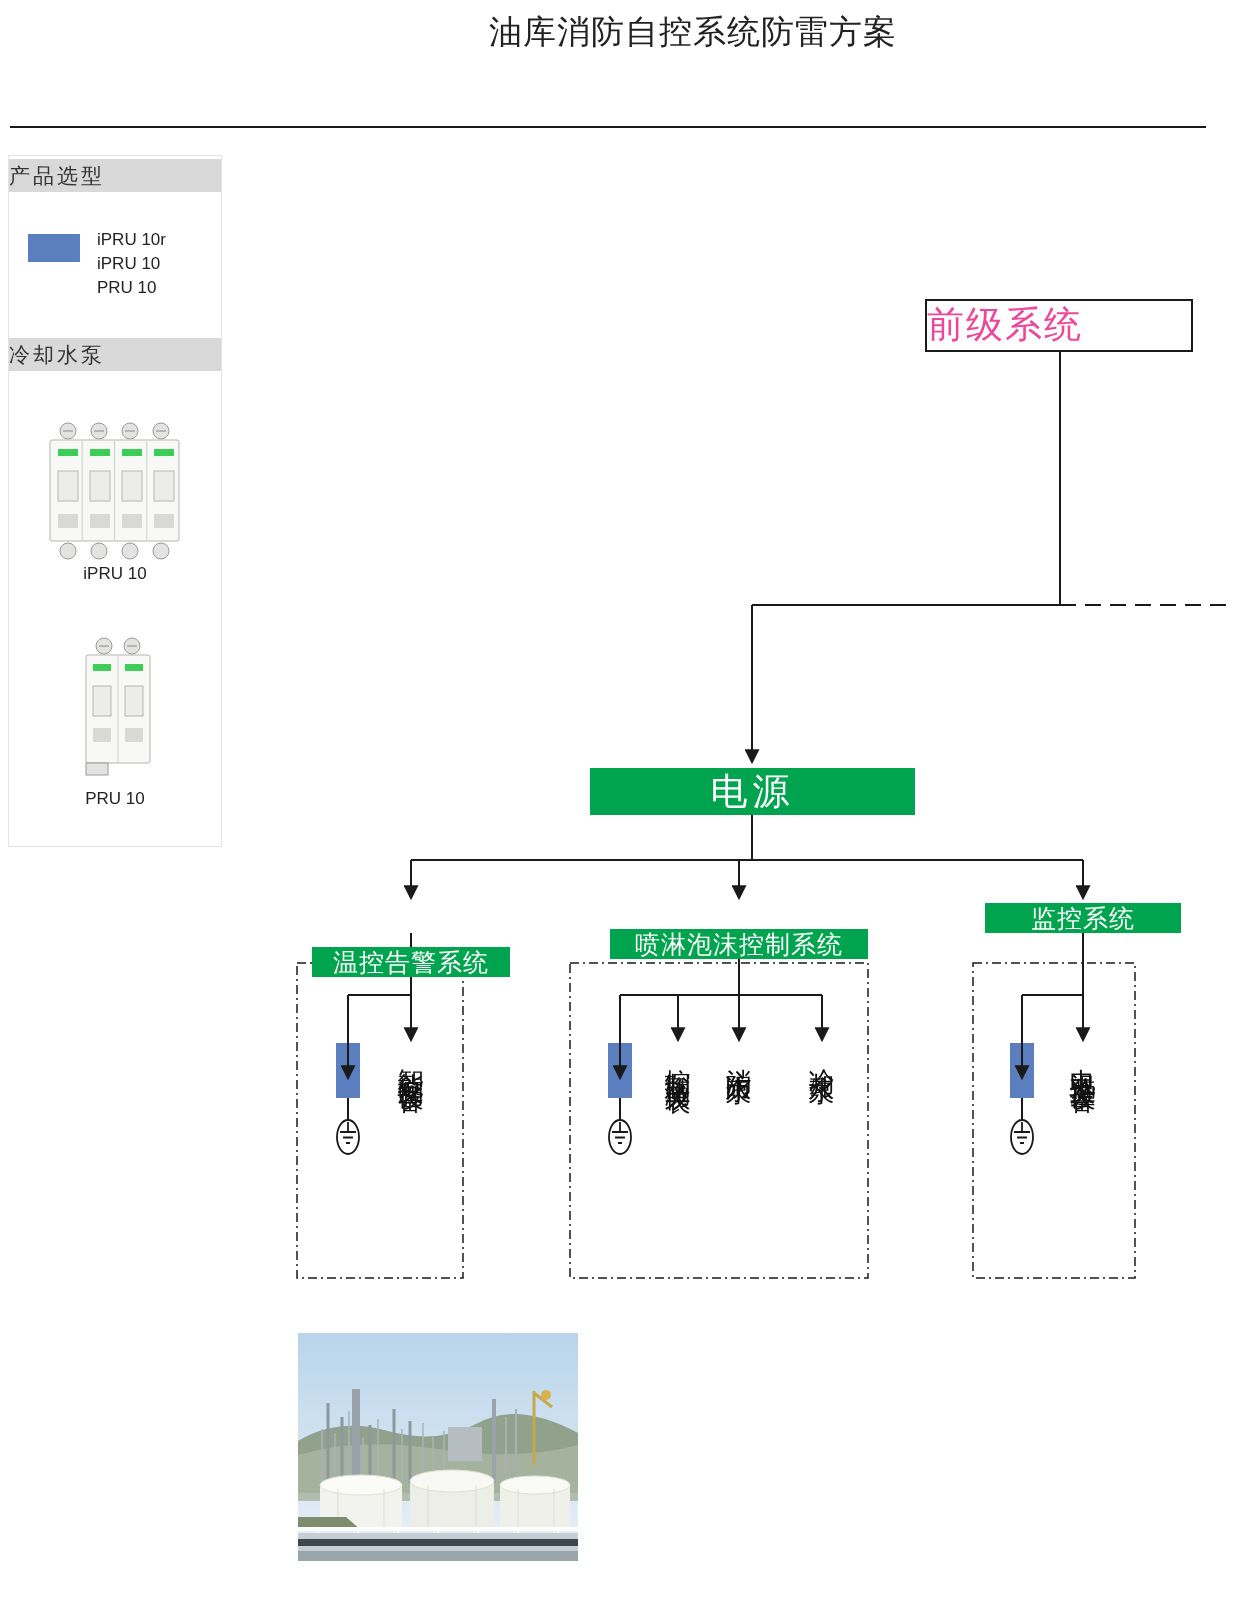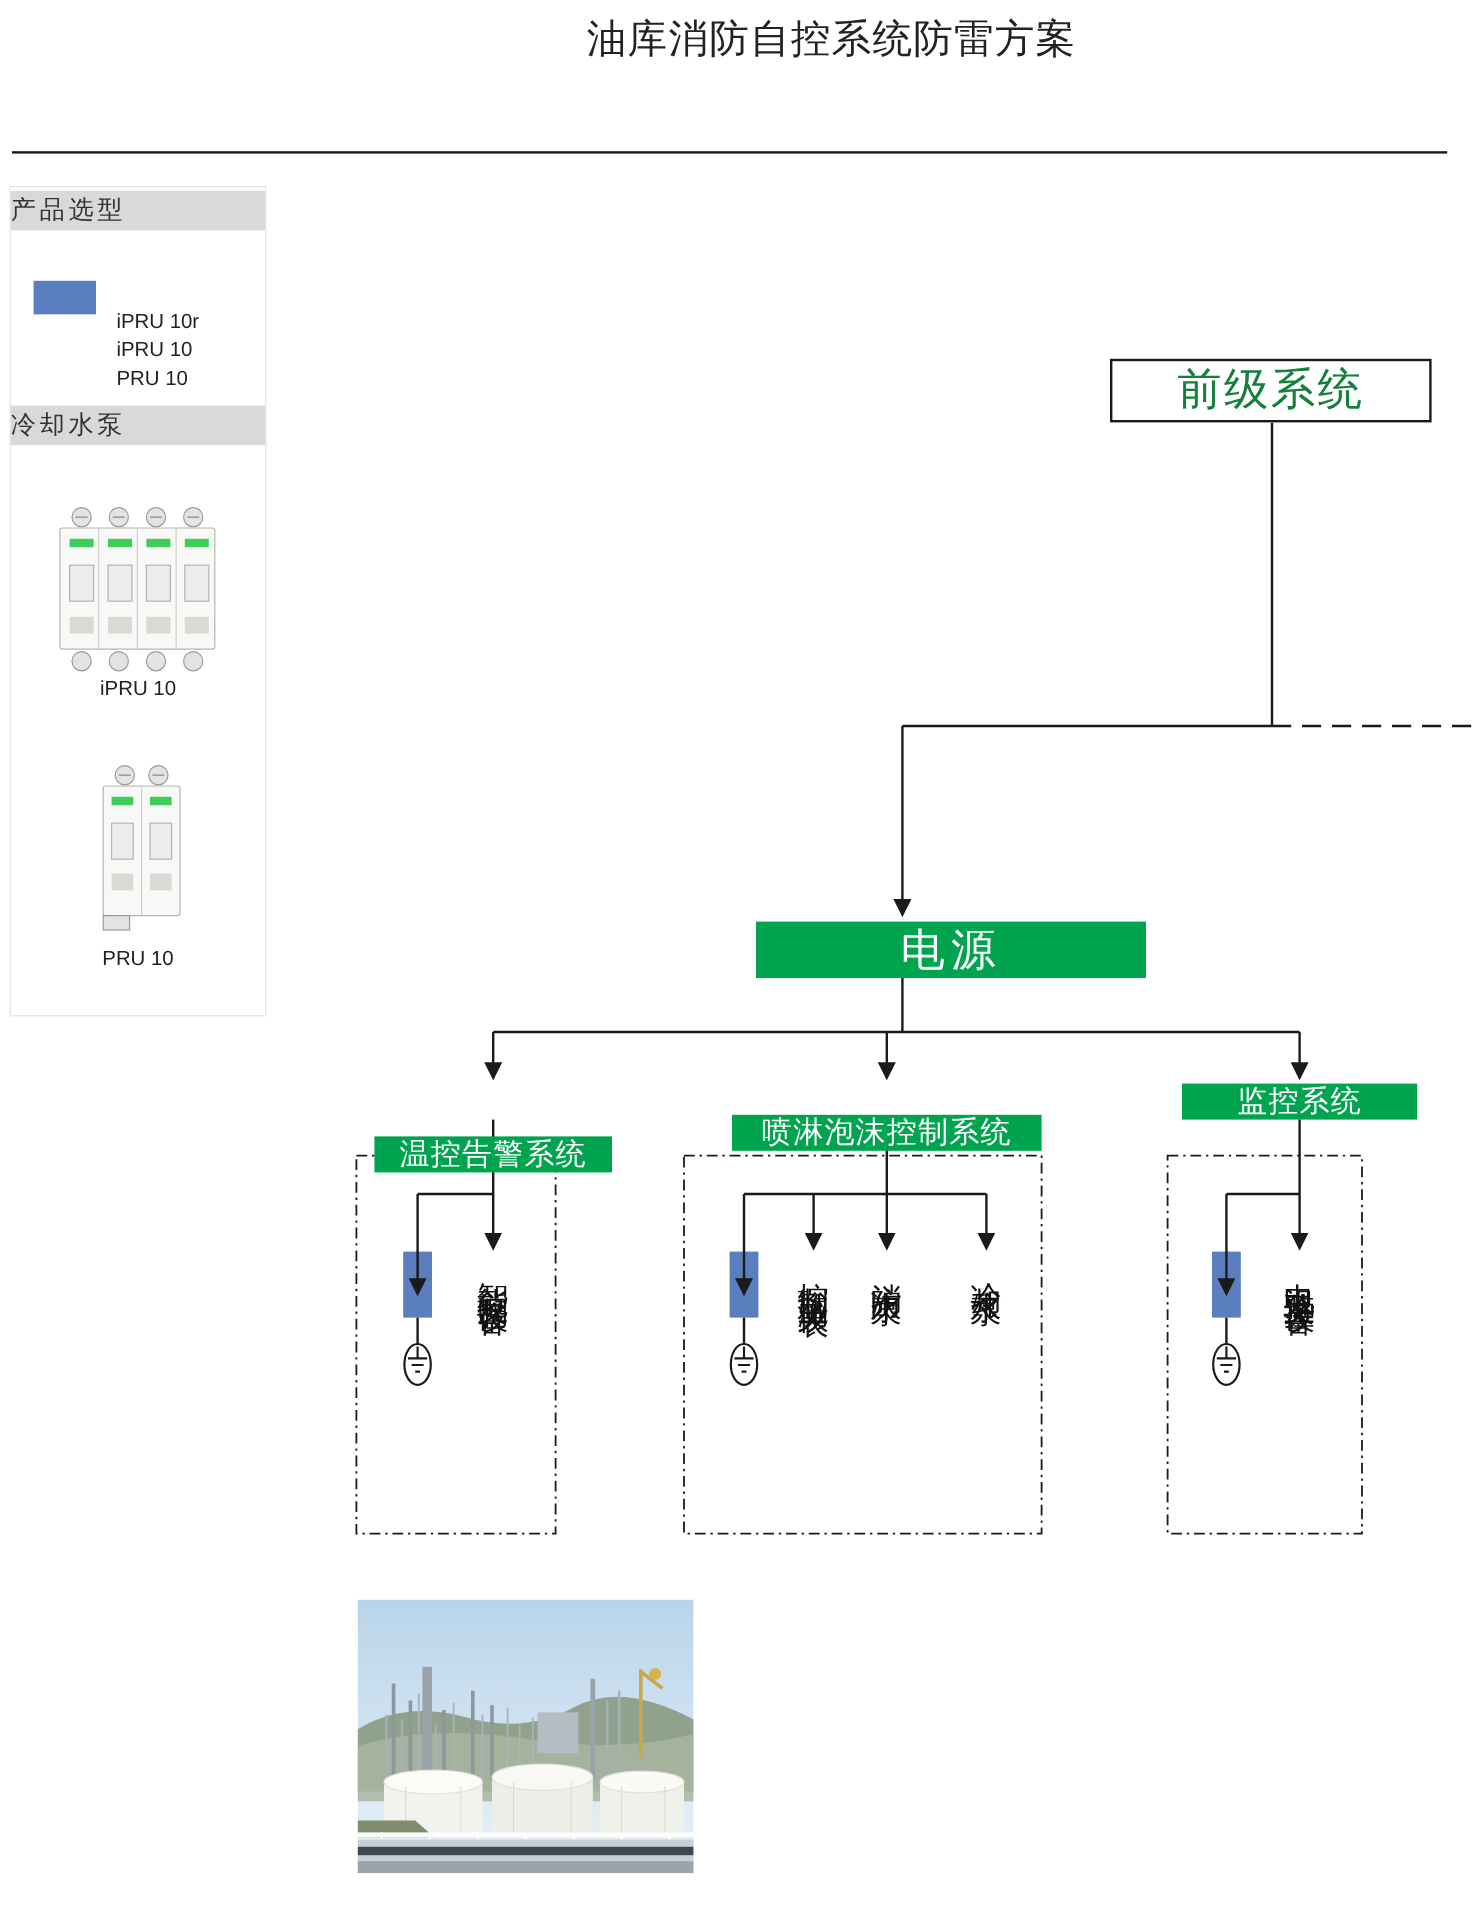--- a/index.html
+++ b/index.html
@@ -6,25 +6,25 @@
   html,body { background:#ffffff; }
   body { font-family:"Liberation Sans", sans-serif; }
   .canvas { position:relative; width:1234px; height:1599px; background:#fff; overflow:hidden; color:#1a1a1a; }
   .abs { position:absolute; }
   .title { position:absolute; top:10px; left:693px; transform:translateX(-50%); font-size:33px; color:#222; white-space:nowrap; letter-spacing:1px; }
   .rule { position:absolute; top:126px; left:10px; width:1196px; height:2px; background:#1a1a1a; }
 
   .sidebar { position:absolute; left:8px; top:155px; width:214px; height:692px; border:1px solid #e3e3e3; background:#fff; }
   .side-header { position:absolute; left:0; width:100%; height:33px; background:#d9d9d9; font-size:21px; line-height:33px; text-align:left; color:#333; letter-spacing:3px; }
   .swatch { position:absolute; left:19px; top:78px; width:52px; height:28px; background:#5b7fbe; }
-  .opts { position:absolute; left:88px; top:72px; font-size:17px; line-height:24px; color:#222;margin-top:28px; }
+  .opts { position:absolute; left:88px; top:72px; font-size:17px; line-height:24px; color:#222; }
   .legend-label { position:absolute; width:100%; text-align:center; font-size:17px; color:#222; }
 
-  .box-upstream { position:absolute; left:925px; top:299px; width:268px; height:53px; border:2.5px solid #1a1a1a; font-size:37px; line-height:48px; text-align:center; letter-spacing:2px; color:#15803d; background:#fff; }
-  .box-power { position:absolute; left:590px; top:768px; width:325px; height:47px; background:#00a44f; color:#fff; font-size:37px; line-height:47px; text-align:center; letter-spacing:5px;margin-left:40px; }
+  .box-upstream { position:absolute; left:925px; top:299px; width:268px; height:53px; border:2.5px solid #1a1a1a; font-size:37px; line-height:48px; text-align:left; letter-spacing:2px; color:#ec4899; background:#fff; }
+  .box-power { position:absolute; left:590px; top:768px; width:325px; height:47px; background:#00a44f; color:#fff; font-size:37px; line-height:47px; text-align:center; letter-spacing:5px; }
   .branch-label { position:absolute; top:903px; height:30px; background:#00a44f; color:#fff; font-size:25px; line-height:30px; text-align:center; letter-spacing:1px; }
 
   .vtext { position:absolute; writing-mode:vertical-rl; text-orientation:upright; font-size:26px; letter-spacing:4px; color:#111; transform:translateX(-50%); line-height:1; }
 
   .wires { position:absolute; left:0; top:0; }
   .photo { position:absolute; left:298px; top:1333px; width:280px; height:228px; }
 </style>
 </head>
 <body>
 

